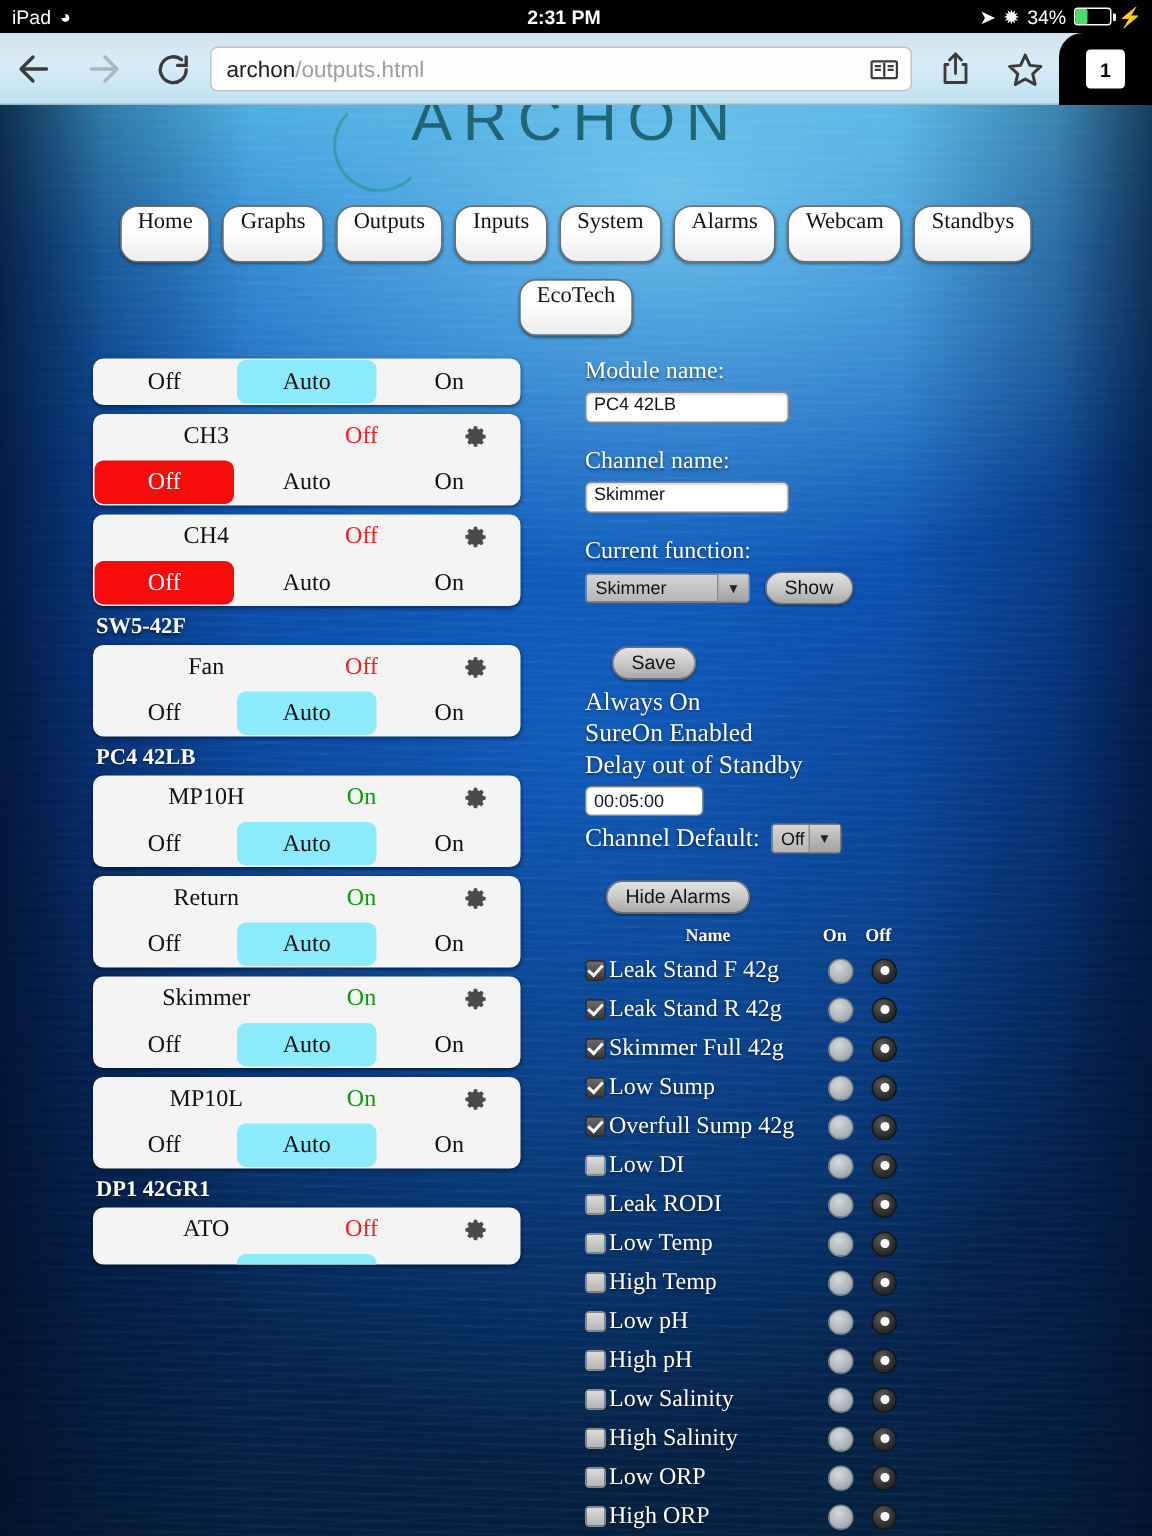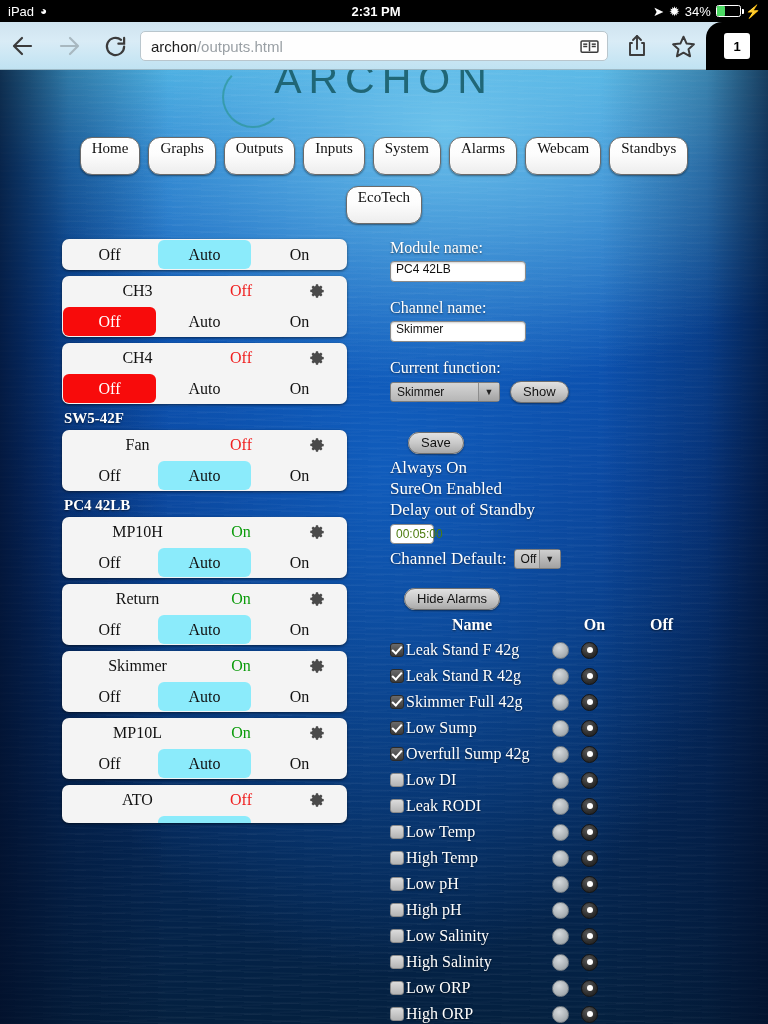--- a/index.html
+++ b/index.html
@@ -160,30 +160,30 @@
   .btn{
     background:linear-gradient(to bottom,#e2e2e2 0%,#c9c9c9 50%,#a9a9a9 100%);
     border:1px solid #6f6f6f; border-radius:11px;
     font-family:"Liberation Sans", sans-serif; font-size:13px; color:#111;
     padding:2px 12px 3px; cursor:pointer;
     box-shadow:0 1px 2px rgba(0,0,0,.4);
   }
   .save-wrap{ padding-left:18px; margin-bottom:6px; }
   .infoline{ color:#fff; font-size:17px; line-height:21px; text-shadow:0 1px 2px rgba(0,0,0,.55); }
   .timebox{
-    width:44px;height:20px;border:1px solid #8a8a8a;border-radius:4px;background:#fff;
-    font-family:"Liberation Sans", sans-serif;font-size:12px;color:#4d7c0f;padding:0 5px;
+    width:79px;height:20px;border:1px solid #8a8a8a;border-radius:4px;background:#fff;
+    font-family:"Liberation Sans", sans-serif;font-size:12px;color:#0f172a;padding:0 5px;
     margin:4px 0 4px 0; display:flex; align-items:center;
   }
   .defrow{ display:flex; align-items:center; gap:7px; margin-bottom:20px; }
   .defrow .fakesel{ width:47px; }
   .hidealarms-wrap{ padding-left:14px; margin-bottom:9px; }
 
   
-  .alarm-head{ display:flex; color:#fff; font-weight:bold; font-size:16px; text-shadow:0 1px 2px rgba(0,0,0,.6); margin-bottom:3px;gap:38px;}
+  .alarm-head{ display:flex; color:#fff; font-weight:bold; font-size:12px; text-shadow:0 1px 2px rgba(0,0,0,.6); margin-bottom:3px;}
   .alarm-head .nm{ width:152px; text-align:center; padding-left:12px;}
   .alarm-head .on{ width:29px; text-align:center;}
   .alarm-head .of{ width:29px; text-align:center;}
   .alarm-row{ display:flex; align-items:center; height:26px; }
   .cb{
     width:14px;height:14px;border-radius:3px;flex:none;
     background:linear-gradient(to bottom,#dcdcdc,#b4b4b4);
     border:1px solid #8b8b8b; margin-right:2px;
     display:flex;align-items:center;justify-content:center; cursor:pointer;
   }
@@ -424,20 +424,21 @@
                 <path d="M13.6 1.8h-3.2l-.5 2.6a8.3 8.3 0 0 0-1.6.7L6.1 3.7 3.8 6l1.4 2.2c-.3.5-.5 1-.7 1.6l-2.6.5v3.2l2.6.5c.2.6.4 1.1.7 1.6L3.8 18l2.3 2.3 2.2-1.4c.5.3 1 .5 1.6.7l.5 2.6h3.2l.5-2.6c.6-.2 1.1-.4 1.6-.7l2.2 1.4 2.3-2.3-1.4-2.2c.3-.5.5-1 .7-1.6l2.6-.5v-3.2l-2.6-.5a8.3 8.3 0 0 0-.7-1.6L20.2 6l-2.3-2.3-2.2 1.4a8.3 8.3 0 0 0-1.6-.7l-.5-2.6z"></path>
               </svg>
             </span>
           </div>
           <div class="ch-bottom">
             <div class="seg">Off</div>
             <div class="seg sel-auto">Auto</div>
             <div class="seg">On</div>
           </div>
         </div>
+        <div class="modlabel">DP1 42GR1</div>
         <div class="ch-card clip">
           <div class="ch-top">
             <span class="ch-name">ATO</span>
             <span class="ch-state off">Off</span>
             <span class="ch-gear">
               <svg width="16" height="16" viewBox="0 0 24 24" fill="#4a4a4a">
                 <path d="M12 8.3a3.7 3.7 0 1 0 0 7.4 3.7 3.7 0 0 0 0-7.4zm0 5.6a1.9 1.9 0 1 1 0-3.8 1.9 1.9 0 0 1 0 3.8z"></path>
                 <path d="M13.6 1.8h-3.2l-.5 2.6a8.3 8.3 0 0 0-1.6.7L6.1 3.7 3.8 6l1.4 2.2c-.3.5-.5 1-.7 1.6l-2.6.5v3.2l2.6.5c.2.6.4 1.1.7 1.6L3.8 18l2.3 2.3 2.2-1.4c.5.3 1 .5 1.6.7l.5 2.6h3.2l.5-2.6c.6-.2 1.1-.4 1.6-.7l2.2 1.4 2.3-2.3-1.4-2.2c.3-.5.5-1 .7-1.6l2.6-.5v-3.2l-2.6-.5a8.3 8.3 0 0 0-.7-1.6L20.2 6l-2.3-2.3-2.2 1.4a8.3 8.3 0 0 0-1.6-.7l-.5-2.6z"></path>
               </svg>
             </span>

